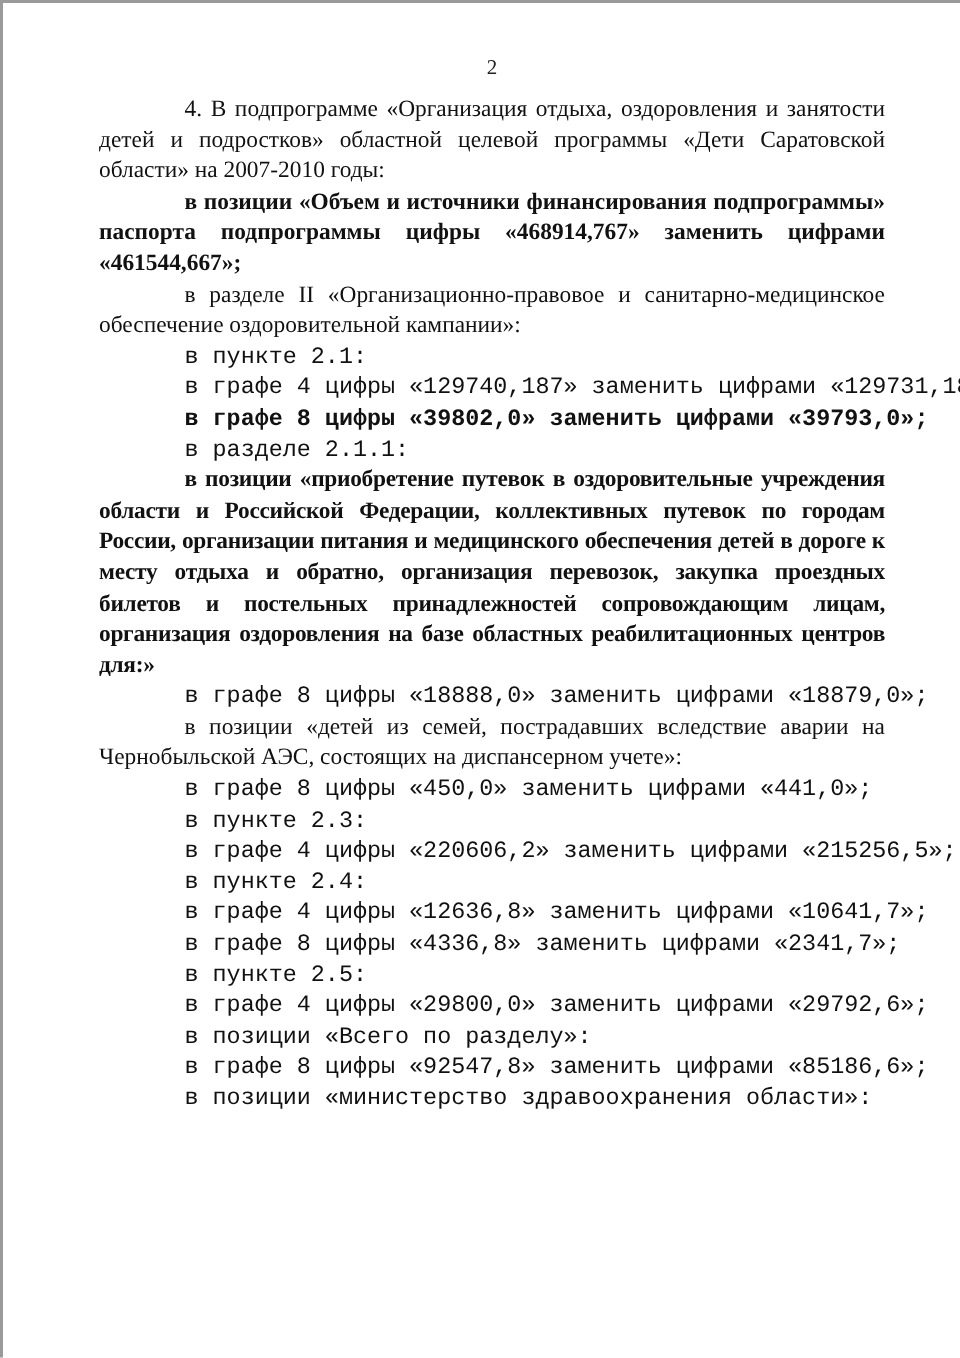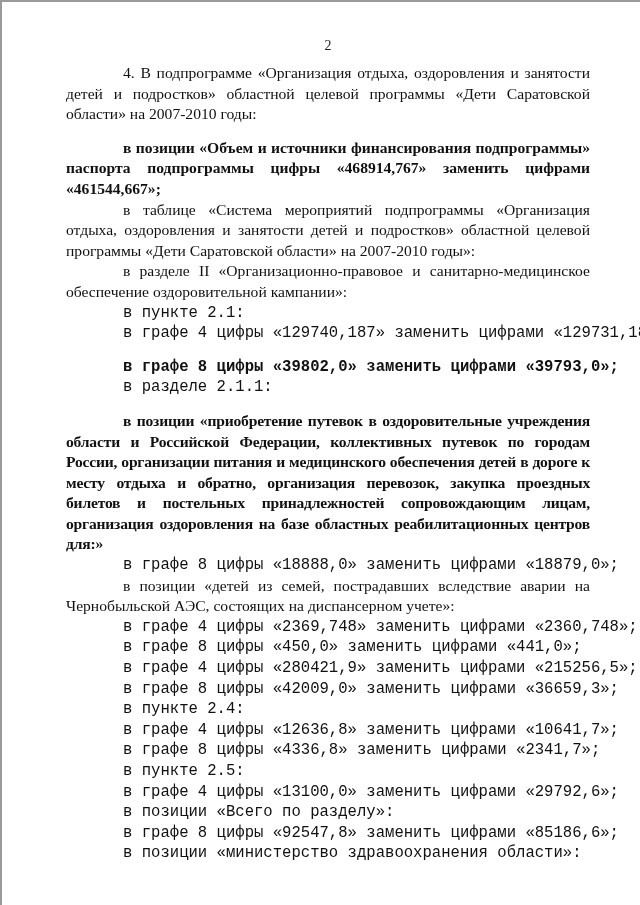--- a/index.html
+++ b/index.html
@@ -17,48 +17,46 @@
     line-height: 20.6px;
   }
   .page-number {
     position: absolute; left: 0; width: 100%; top: 34px;
     text-align: center; font-size: 14px; color: #222;
   }
   .body-text { position: absolute; top: 61px; left: 0; width: 524px; }
   .p { margin: 0; text-align: justify; text-align-last: left; }
   .ind { text-indent: 57px; }
   .line { margin: 0; padding-left: 57px; white-space: nowrap; font-family: Liberation Mono, monospace; }
-  .bold { font-weight: bold; margin-top: 13px; }
+  .bold { font-weight: bold; }
   .tight { letter-spacing: -0.2px; }
 </style>
 </head>
 <body>
 
 <div class="page">
   <div class="page-number">2</div>
 
   <div class="body-text">
     <p class="p ind">4. В подпрограмме «Организация отдыха, оздоровления и занятости детей и подростков» областной целевой программы «Дети Саратовской области» на 2007-2010 годы:</p>
     <p class="p ind bold">в позиции «Объем и источники финансирования подпрограммы» паспорта подпрограммы цифры «468914,767» заменить цифрами «461544,667»;</p>
-    <p class="p ind">в таблице «Система мероприятий подпрограммы «Организация отдыха, оздоровления и занятости детей и подростков» областной целевой программы «Дети Саратовской области» на 2007-2010 годы»:</p>
     <p class="p ind">в разделе II «Организационно-правовое и санитарно-медицинское обеспечение оздоровительной кампании»:</p>
     <p class="line">в пункте 2.1:</p>
     <p class="line">в графе 4 цифры «129740,187» заменить цифрами «129731,187»;</p>
     <p class="line bold">в графе 8 цифры «39802,0» заменить цифрами «39793,0»;</p>
     <p class="line">в разделе 2.1.1:</p>
     <p class="p ind bold tight">в позиции «приобретение путевок в оздоровительные учреждения области и Российской Федерации, коллективных путевок по городам России, организации питания и медицинского обеспечения детей в дороге к месту отдыха и обратно, организация перевозок, закупка проездных билетов и постельных принадлежностей сопровождающим лицам, организация оздоровления на базе областных реабилитационных центров для:»</p>
     <p class="line">в графе 8 цифры «18888,0» заменить цифрами «18879,0»;</p>
     <p class="p ind">в позиции «детей из семей, пострадавших вследствие аварии на Чернобыльской АЭС, состоящих на диспансерном учете»:</p>
-    <p class="line">в графе 4 цифры «2369,748» заменить цифрами «2360,748»;</p>
     <p class="line">в графе 8 цифры «450,0» заменить цифрами «441,0»;</p>
-    <p class="line">в графе 4 цифры «280421,9» заменить цифрами «215256,5»;</p>
-    <p class="line">в графе 8 цифры «42009,0» заменить цифрами «36659,3»;</p>
+    <p class="line">в пункте 2.3:</p>
+    <p class="line">в графе 4 цифры «220606,2» заменить цифрами «215256,5»;</p>
     <p class="line">в пункте 2.4:</p>
     <p class="line">в графе 4 цифры «12636,8» заменить цифрами «10641,7»;</p>
     <p class="line">в графе 8 цифры «4336,8» заменить цифрами «2341,7»;</p>
     <p class="line">в пункте 2.5:</p>
-    <p class="line">в графе 4 цифры «13100,0» заменить цифрами «29792,6»;</p>
+    <p class="line">в графе 4 цифры «29800,0» заменить цифрами «29792,6»;</p>
     <p class="line">в позиции «Всего по разделу»:</p>
     <p class="line">в графе 8 цифры «92547,8» заменить цифрами «85186,6»;</p>
     <p class="line">в позиции «министерство здравоохранения области»:</p>
 
   </div>
 </div>
 
 </body></html>

